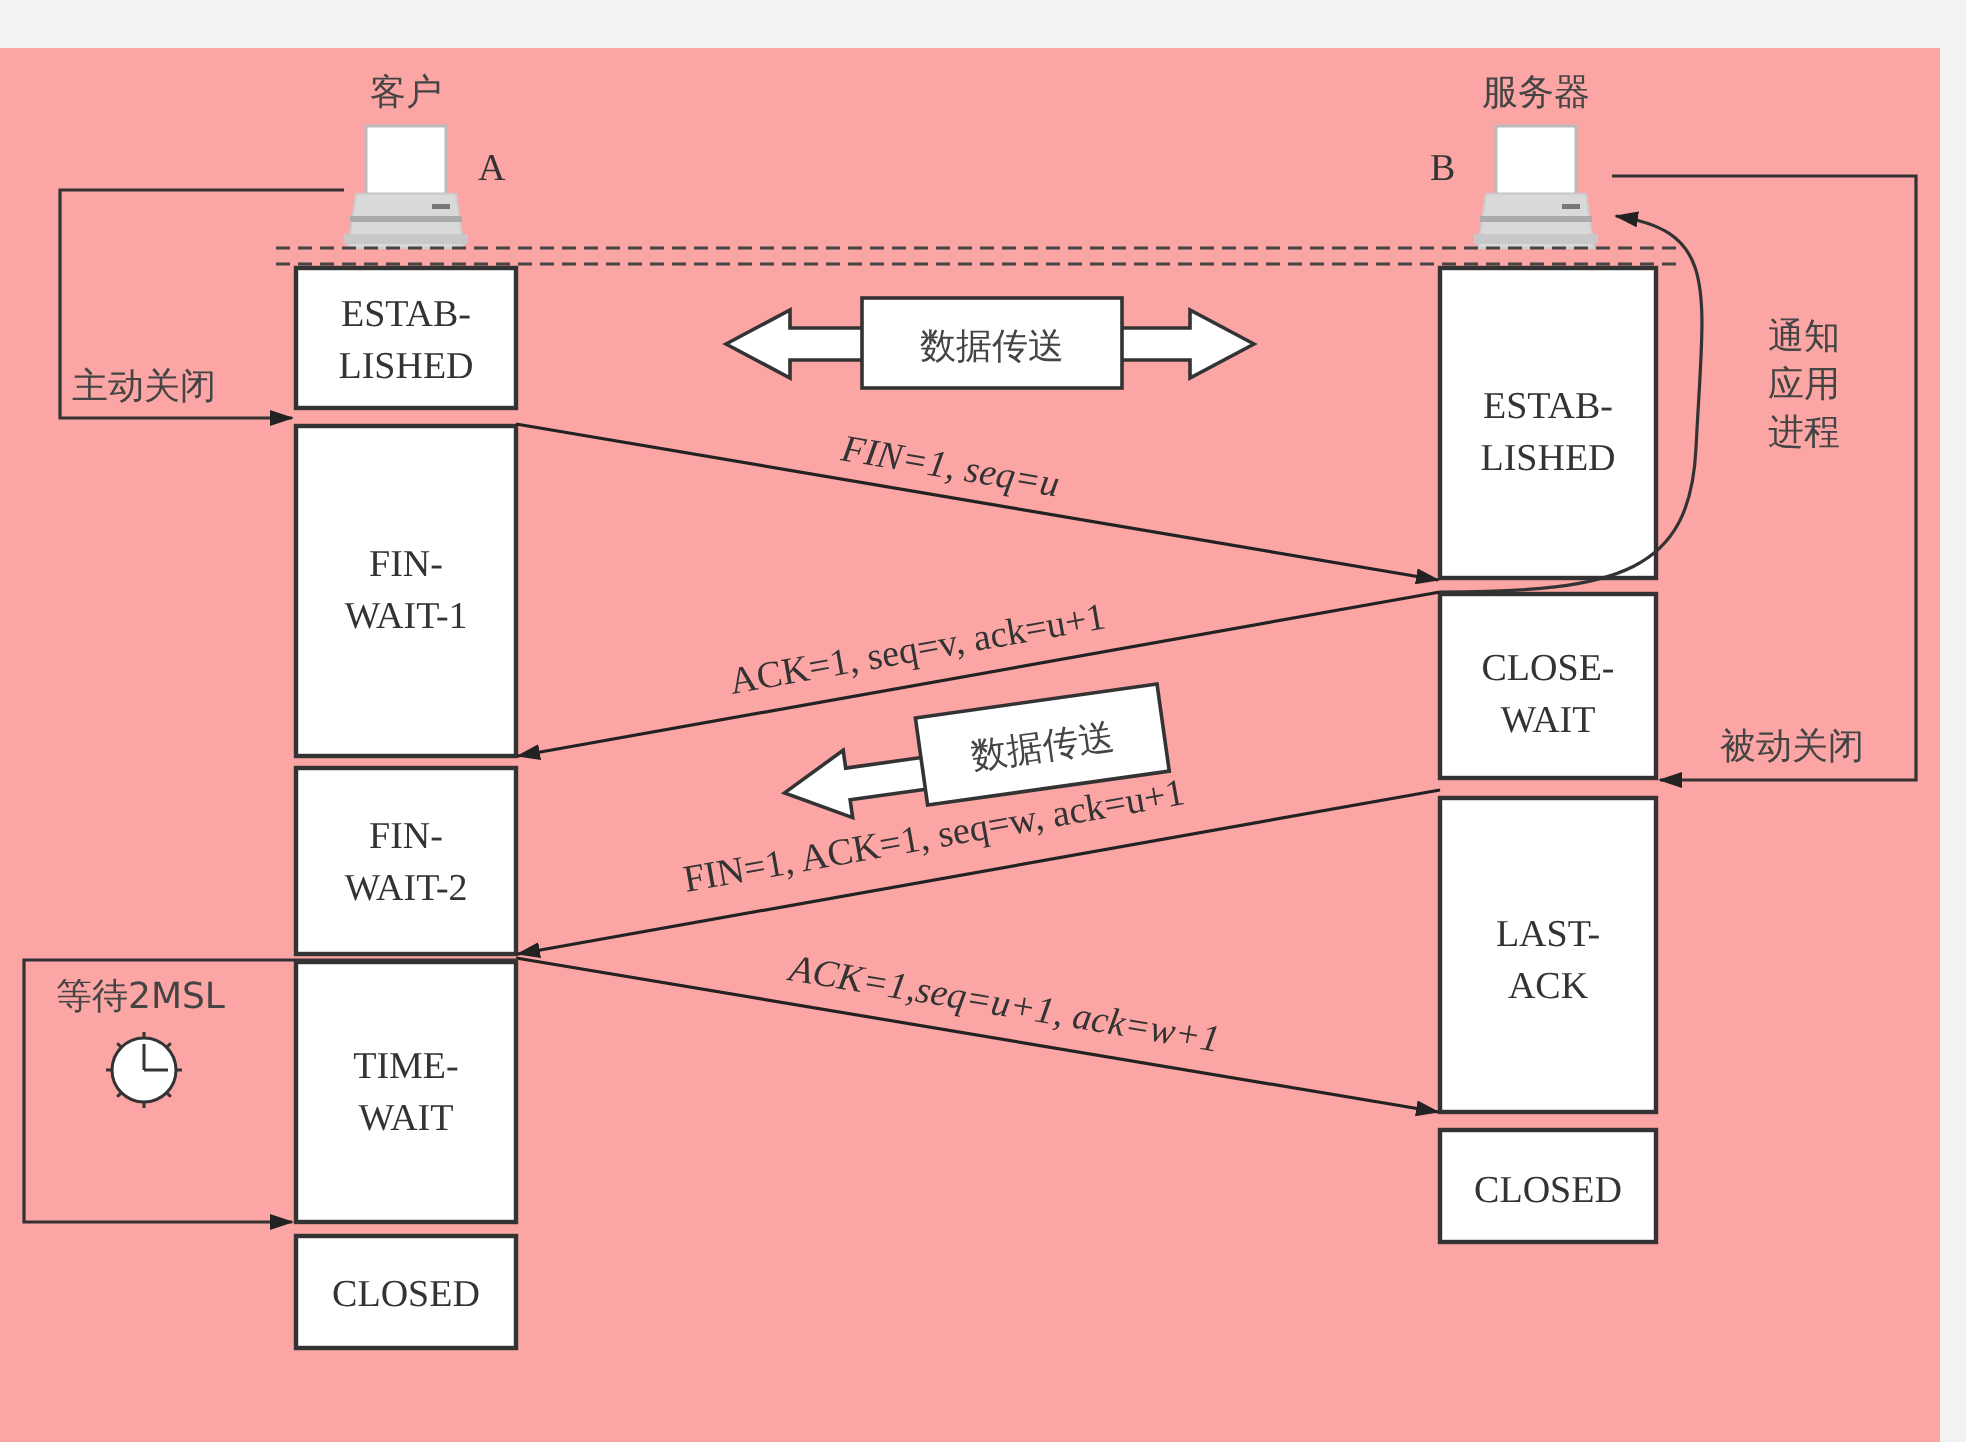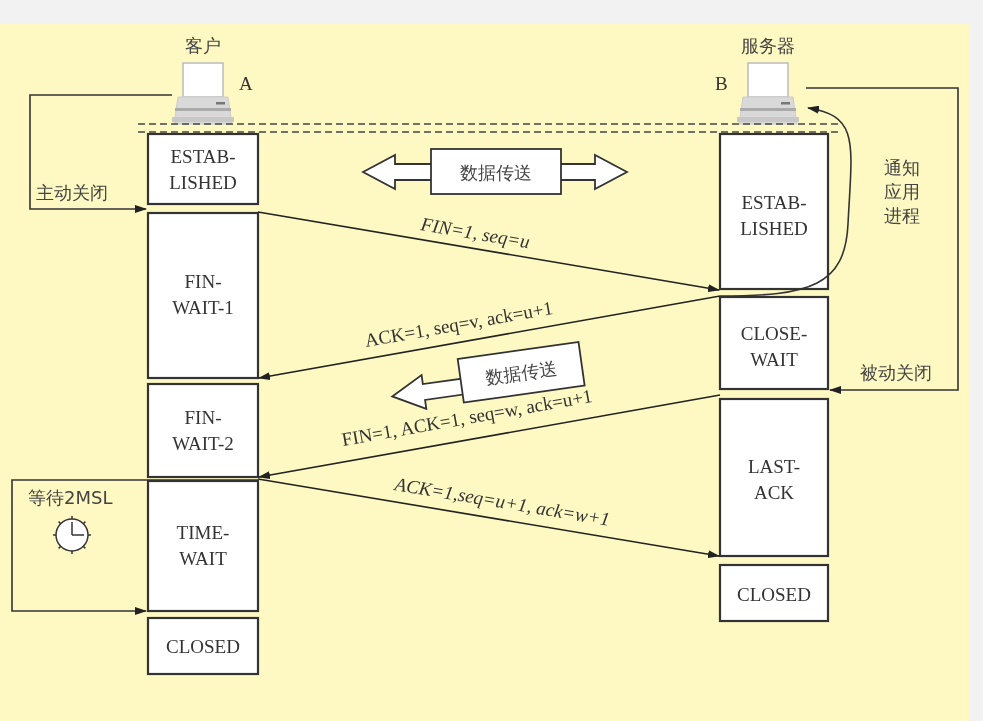--- a/index.html
+++ b/index.html
@@ -4,21 +4,21 @@
 <style>
   html, body { margin: 0; padding: 0; }
   body {
     width: 983px; height: 721px; overflow: hidden;
     background: #f2f2f2;
     font-family: "Liberation Serif", "DejaVu Serif", serif;
   }
   #canvas {
     position: absolute; left: 0; top: 24px;
     width: 970px; height: 697px;
-    background: #fef9c3;
+    background: #fca5a5;
   }
   svg { position: absolute; left: 0; top: 0; }
   .lbl { font-family: "Liberation Serif", "DejaVu Serif", serif; fill: #333; font-size: 19px; }
   .cjk { font-family: "DejaVu Sans", "Liberation Sans", sans-serif; fill: #444; font-size: 18px; }
   .ital { font-style: italic; }
 </style>
 </head>
 <body>
 
 <div id="canvas">

